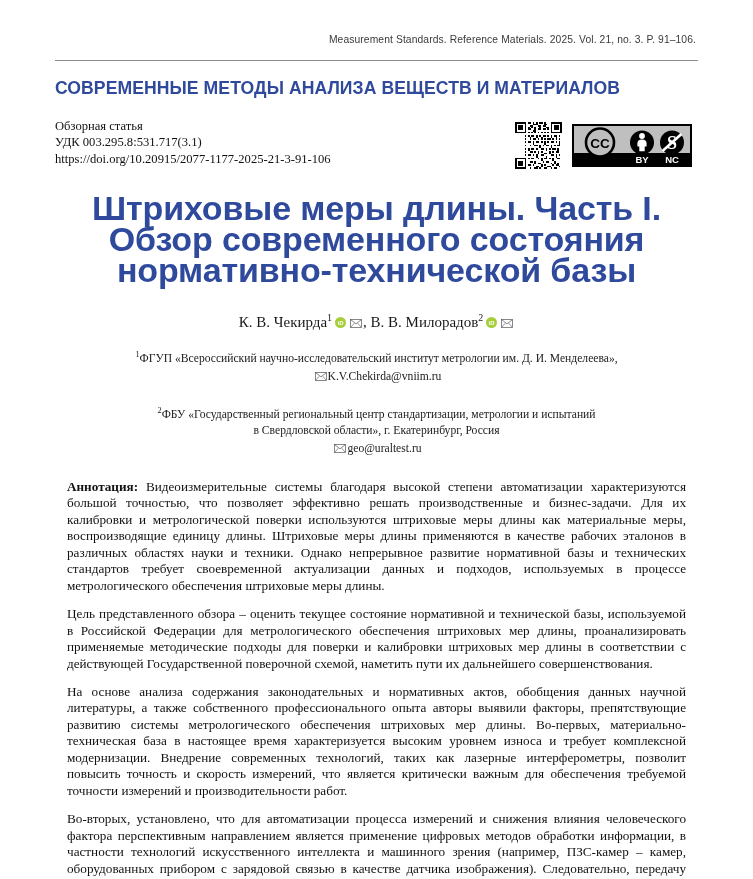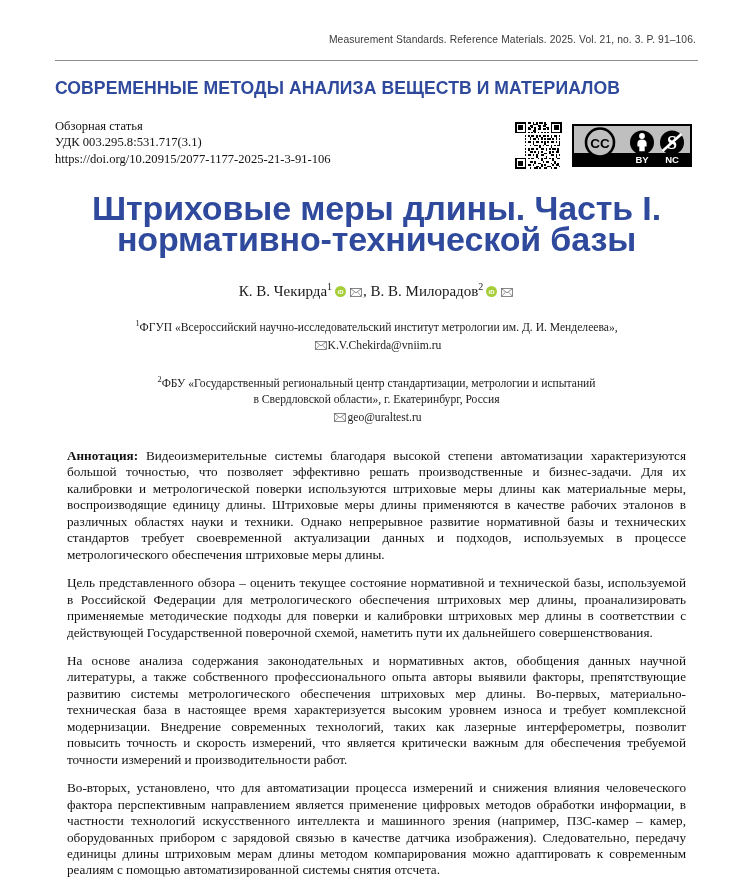--- a/index.html
+++ b/index.html
@@ -348,20 +348,21 @@
 
         <text x="70" y="39" font-family="'Liberation Sans', sans-serif" font-size="9.5" font-weight="bold" text-anchor="middle" fill="#ffffff">BY</text>
         <text x="100" y="39" font-family="'Liberation Sans', sans-serif" font-size="9.5" font-weight="bold" text-anchor="middle" fill="#ffffff">NC</text>
       </svg>
 
     </div>
   </div>
 
   <h1 class="title">
     <span class="l">Штриховые меры длины. Часть I.</span>
+    <span class="l">Обзор современного состояния</span>
     <span class="l">нормативно-технической базы</span>
   </h1>
 
   <div class="authors"><span>К. В. Чекирда</span><sup>1</sup><svg class="icon-orcid" viewBox="0 0 24 24">
         <circle cx="12" cy="12" r="12" fill="#a6ce39"></circle>
         <text x="12" y="17" font-family="'Liberation Sans', sans-serif" font-size="13" font-weight="bold" text-anchor="middle" fill="#ffffff">iD</text>
       </svg><svg class="icon-mail" viewBox="0 0 24 18">
         <rect x="0.9" y="0.9" width="22.2" height="16.2" fill="#ffffff" stroke="#555555" stroke-width="1.4"></rect>
         <path d="M1.5 1.5 L12 9.6 L22.5 1.5" fill="none" stroke="#555555" stroke-width="1.4"></path>
         <path d="M1.5 16.5 L8.6 8.4 M22.5 16.5 L15.4 8.4" fill="none" stroke="#555555" stroke-width="1.2"></path>

